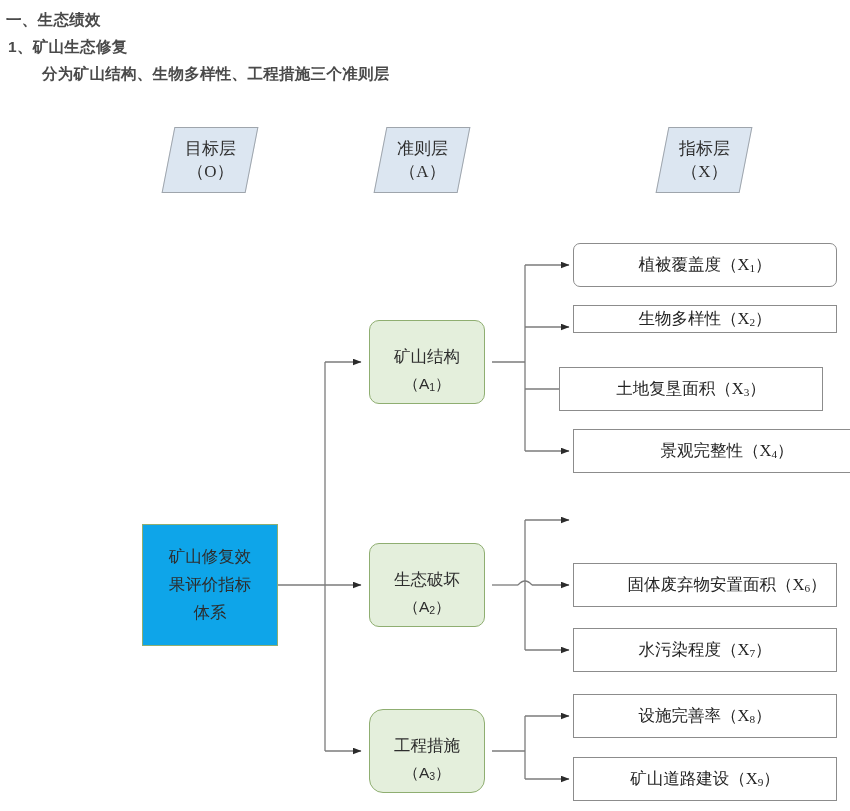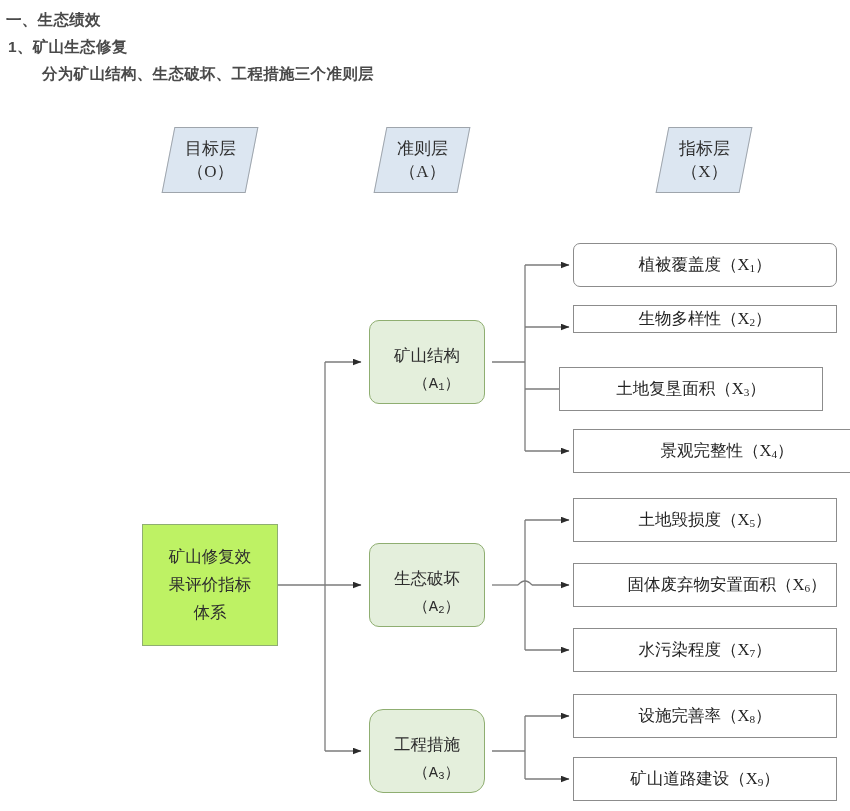--- a/index.html
+++ b/index.html
@@ -71,21 +71,21 @@
     font-family: "Liberation Serif", "DejaVu Serif", serif;
     font-size: 17px;
     line-height: 23px;
     color: #2f2f2f;
     white-space: pre-line;
   }
 
   
   #goal-box {
     position: absolute;
-    background: #bef264;
+    background: #0ea5e9;
     border: 1px solid #8fae71;
     box-sizing: border-box;
     display: flex;
     align-items: center;
     justify-content: center;
   }
   #goal-box .box-text {
     font-family: "Liberation Serif", "DejaVu Serif", serif;
     font-size: 16.5px;
     line-height: 28px;
@@ -99,24 +99,24 @@
     position: absolute;
     background: #e4efdc;
     border: 1px solid #8fae71;
     border-radius: 10px;
     box-sizing: border-box;
     display: flex;
     align-items: center;
     justify-content: center;
   }
   .criterion-box .box-text {
-    font-family: Liberation Mono, monospace;
+    font-family: Liberation Sans, sans-serif;
     font-size: 16.5px;
     line-height: 27px;
-    text-align: right;
+    text-align: center;
     color: #2d2d2d;
     margin-top: 20px;
   }
   .criterion-box .box-code {
     font-size: 15.5px;
   }
 
   
   .indicator-box {
     position: absolute;
@@ -137,21 +137,21 @@
     font-size: 0.68em;
     vertical-align: -0.22em;
   }
 </style>
 </head>
 <body>
 
 <div id="heading-block">
   <div class="heading-line">一、生态绩效</div>
   <div class="heading-line indent-1">1、矿山生态修复</div>
-  <div class="heading-line indent-2">分为矿山结构、生态破坏、工程措施三个准则层</div>
+  <div class="heading-line indent-2">分为矿山结构、生物多样性、工程措施三个准则层</div>
 </div>
 
 <div id="diagram-canvas">
 
   <svg id="connector-layer" viewBox="0 0 850 811" xmlns="http://www.w3.org/2000/svg">
     <defs>
       <marker id="arrowhead" markerWidth="9" markerHeight="7" refX="8.5" refY="3.5" orient="auto" markerUnits="userSpaceOnUse">
         <polygon points="0 0, 9 3.5, 0 7" fill="#2b2b2b"></polygon>
       </marker>
     </defs>
@@ -234,23 +234,20 @@
   </div>
 
   <div class="indicator-box" style="left:559px; top:367px; width:264px; height:44px;">
     <span class="box-text"><span>土地复垦面积</span><span>（X</span><sub>3</sub><span>）</span></span>
   </div>
 
   <div class="indicator-box" style="left:573px; top:429px; width:308px; height:44px;">
     <span class="box-text"><span>景观完整性</span><span>（X</span><sub>4</sub><span>）</span></span>
   </div>
 
-  <div class="indicator-box" style="left:573px; top:498px; width:264px; height:44px;">
-    <span class="box-text"><span>土地毁损度</span><span>（X</span><sub>5</sub><span>）</span></span>
-  </div>
 
   <div class="indicator-box" style="left:573px; top:563px; width:264px; height:44px;padding-left:44px;">
     <span class="box-text"><span>固体废弃物安置面积</span><span>（X</span><sub>6</sub><span>）</span></span>
   </div>
 
   <div class="indicator-box" style="left:573px; top:628px; width:264px; height:44px;">
     <span class="box-text"><span>水污染程度</span><span>（X</span><sub>7</sub><span>）</span></span>
   </div>
 
   <div class="indicator-box" style="left:573px; top:694px; width:264px; height:44px;">

